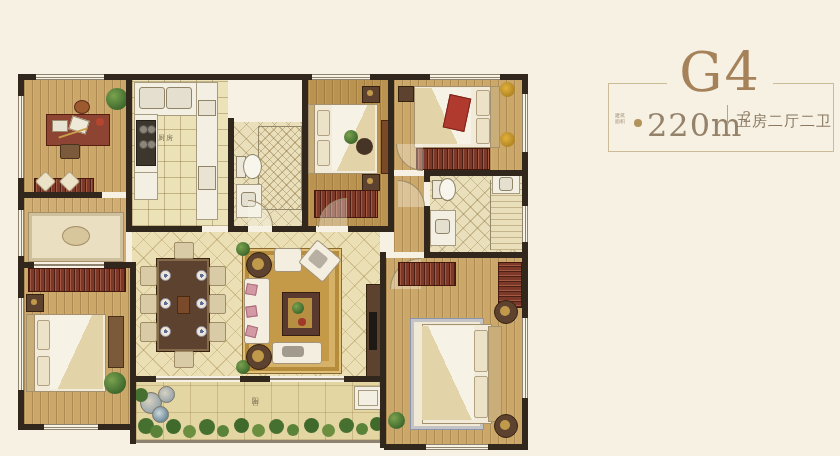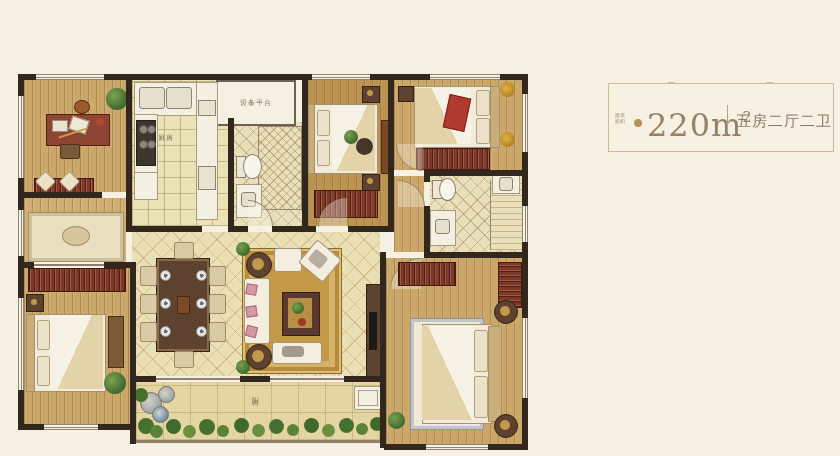--- a/index.html
+++ b/index.html
@@ -101,23 +101,20 @@
   <div class="tile-diag" style="left:234px;top:122px;width:68px;height:104px;"></div>
   <div class="wood wood--dark" style="left:308px;top:80px;width:80px;height:146px;"></div>
   <div class="wood" style="left:394px;top:80px;width:128px;height:90px;"></div>
   <div class="wood" style="left:394px;top:176px;width:30px;height:76px;"></div>
   <div class="tile-diag" style="left:430px;top:176px;width:92px;height:76px;"></div>
   <div class="wood wood--pale" style="left:24px;top:198px;width:102px;height:64px;"></div>
   <div class="wood" style="left:24px;top:268px;width:106px;height:156px;"></div>
   <div class="tile-living" style="left:132px;top:232px;width:248px;height:144px;"></div>
   <div class="wood" style="left:386px;top:258px;width:136px;height:186px;"></div>
   <div class="tile-balcony" style="left:136px;top:382px;width:244px;height:58px;"></div>
-  <div class="whitefloor lbl--c" style="left:216px;top:80px;width:76px;height:42px;">
-    <span class="lbl" style="position:static;">设备平台</span>
-  </div>
 
   <div class="abs" style="left:46px;top:114px;width:62px;height:30px;background:#8e4432;border:1px solid #571f10;"></div>
   <div class="abs" style="left:52px;top:120px;width:14px;height:10px;background:#e8e2d2;border:1px solid #9a8c6c;"></div>
   <div class="abs" style="left:70px;top:118px;width:16px;height:12px;background:#efe9da;border:1px solid #9a8c6c;transform:rotate(18deg);"></div>
   <div class="abs" style="left:58px;top:132px;width:30px;height:2px;background:#caa04a;transform:rotate(-18deg);"></div>
   <div class="abs round" style="left:96px;top:118px;width:8px;height:8px;background:#b5452f;"></div>
   <div class="abs round" style="left:74px;top:100px;width:14px;height:12px;background:#9c5a2f;border:1px solid #5e2a1c;"></div>
   <div class="abs" style="left:60px;top:144px;width:18px;height:13px;background:#7b5a3c;border:1px solid #4a331c;border-radius:2px;"></div>
   <div class="wr" style="left:34px;top:178px;width:58px;height:16px;"></div>
   <div class="pil" style="left:38px;top:174px;width:13px;height:13px;transform:rotate(45deg);"></div>
@@ -325,14 +322,17 @@
       <div>建筑</div>
       <div>面积</div>
     </div>
     <div class="bullet"></div>
     <div class="area-num"><span>220</span><span>m</span><sup>2</sup></div>
     <div class="divider"></div>
     <div class="spec">五房二厅二卫</div>
   </div>
   <div class="tick" style="left:668px;top:82px;"></div>
   <div class="tick" style="left:766px;top:82px;"></div>
+  <div class="g4wrap">
+    <span class="g4">G4</span>
+  </div>
 
 </div>
 
 </body></html>

